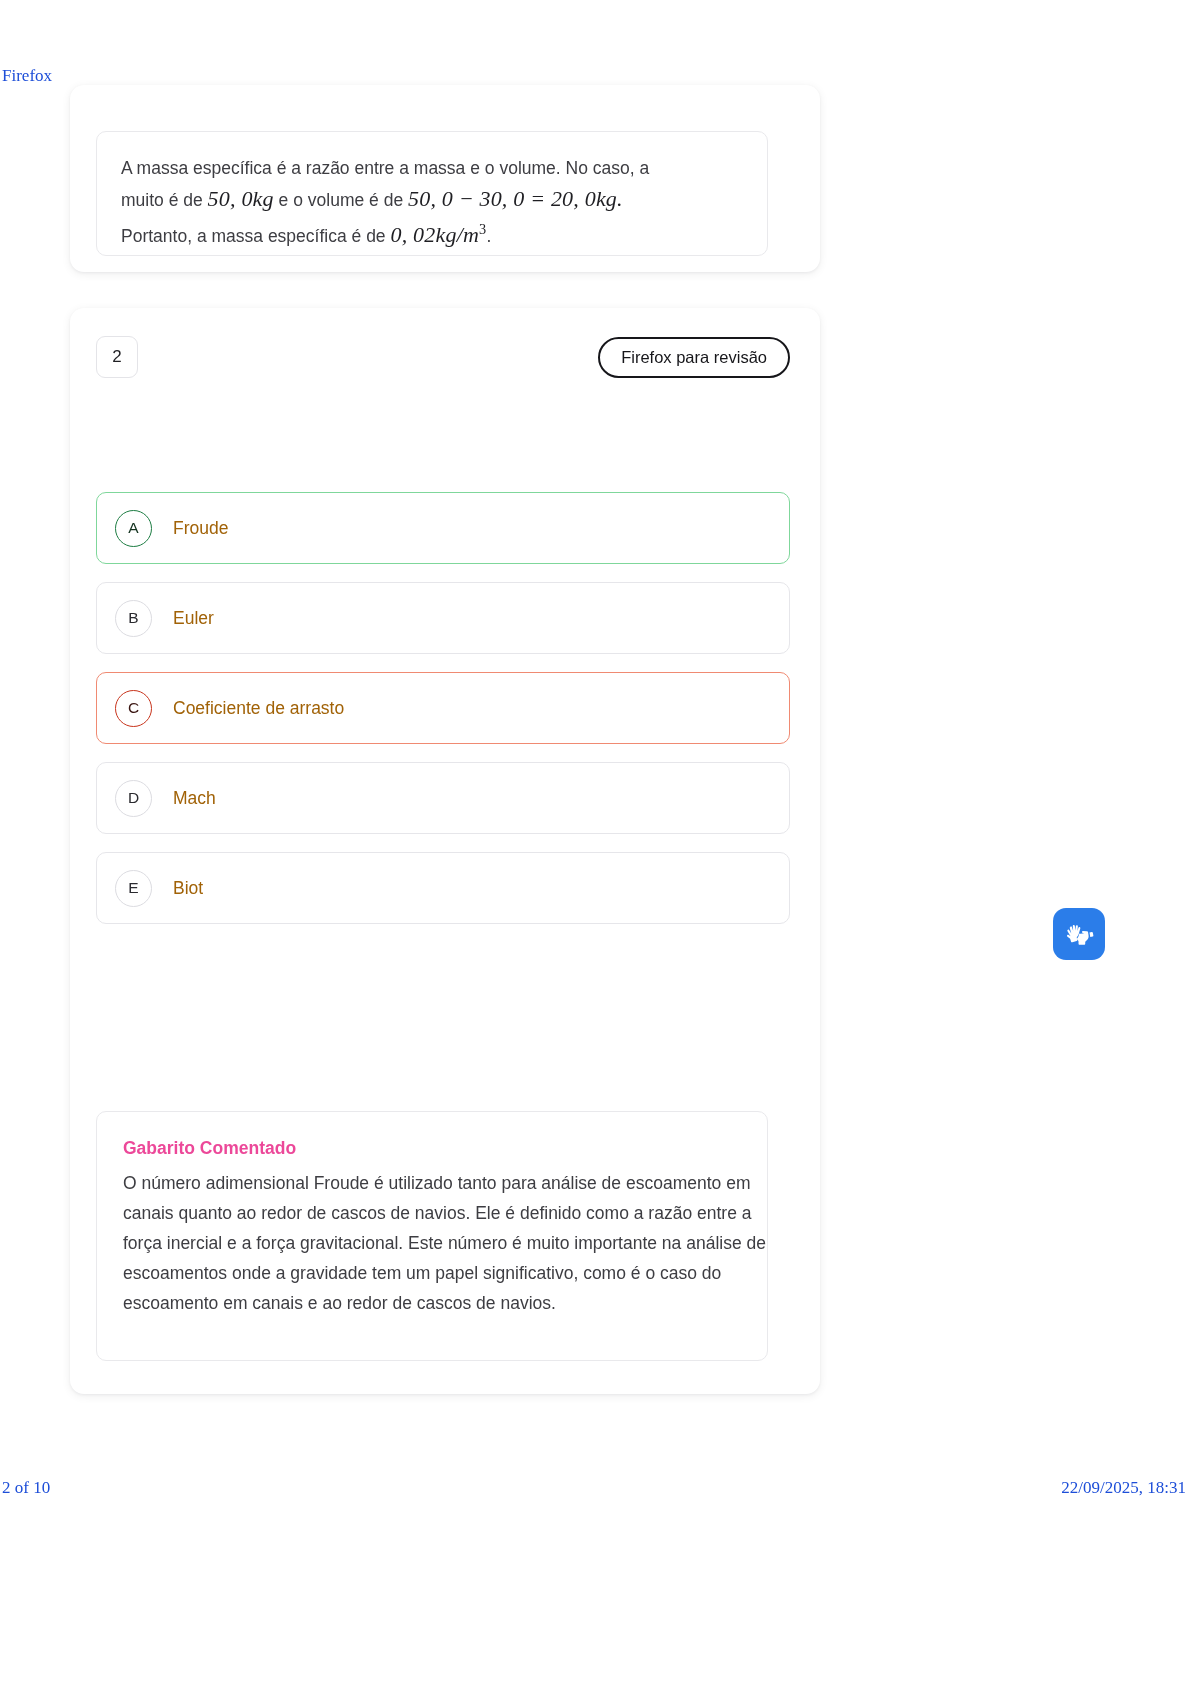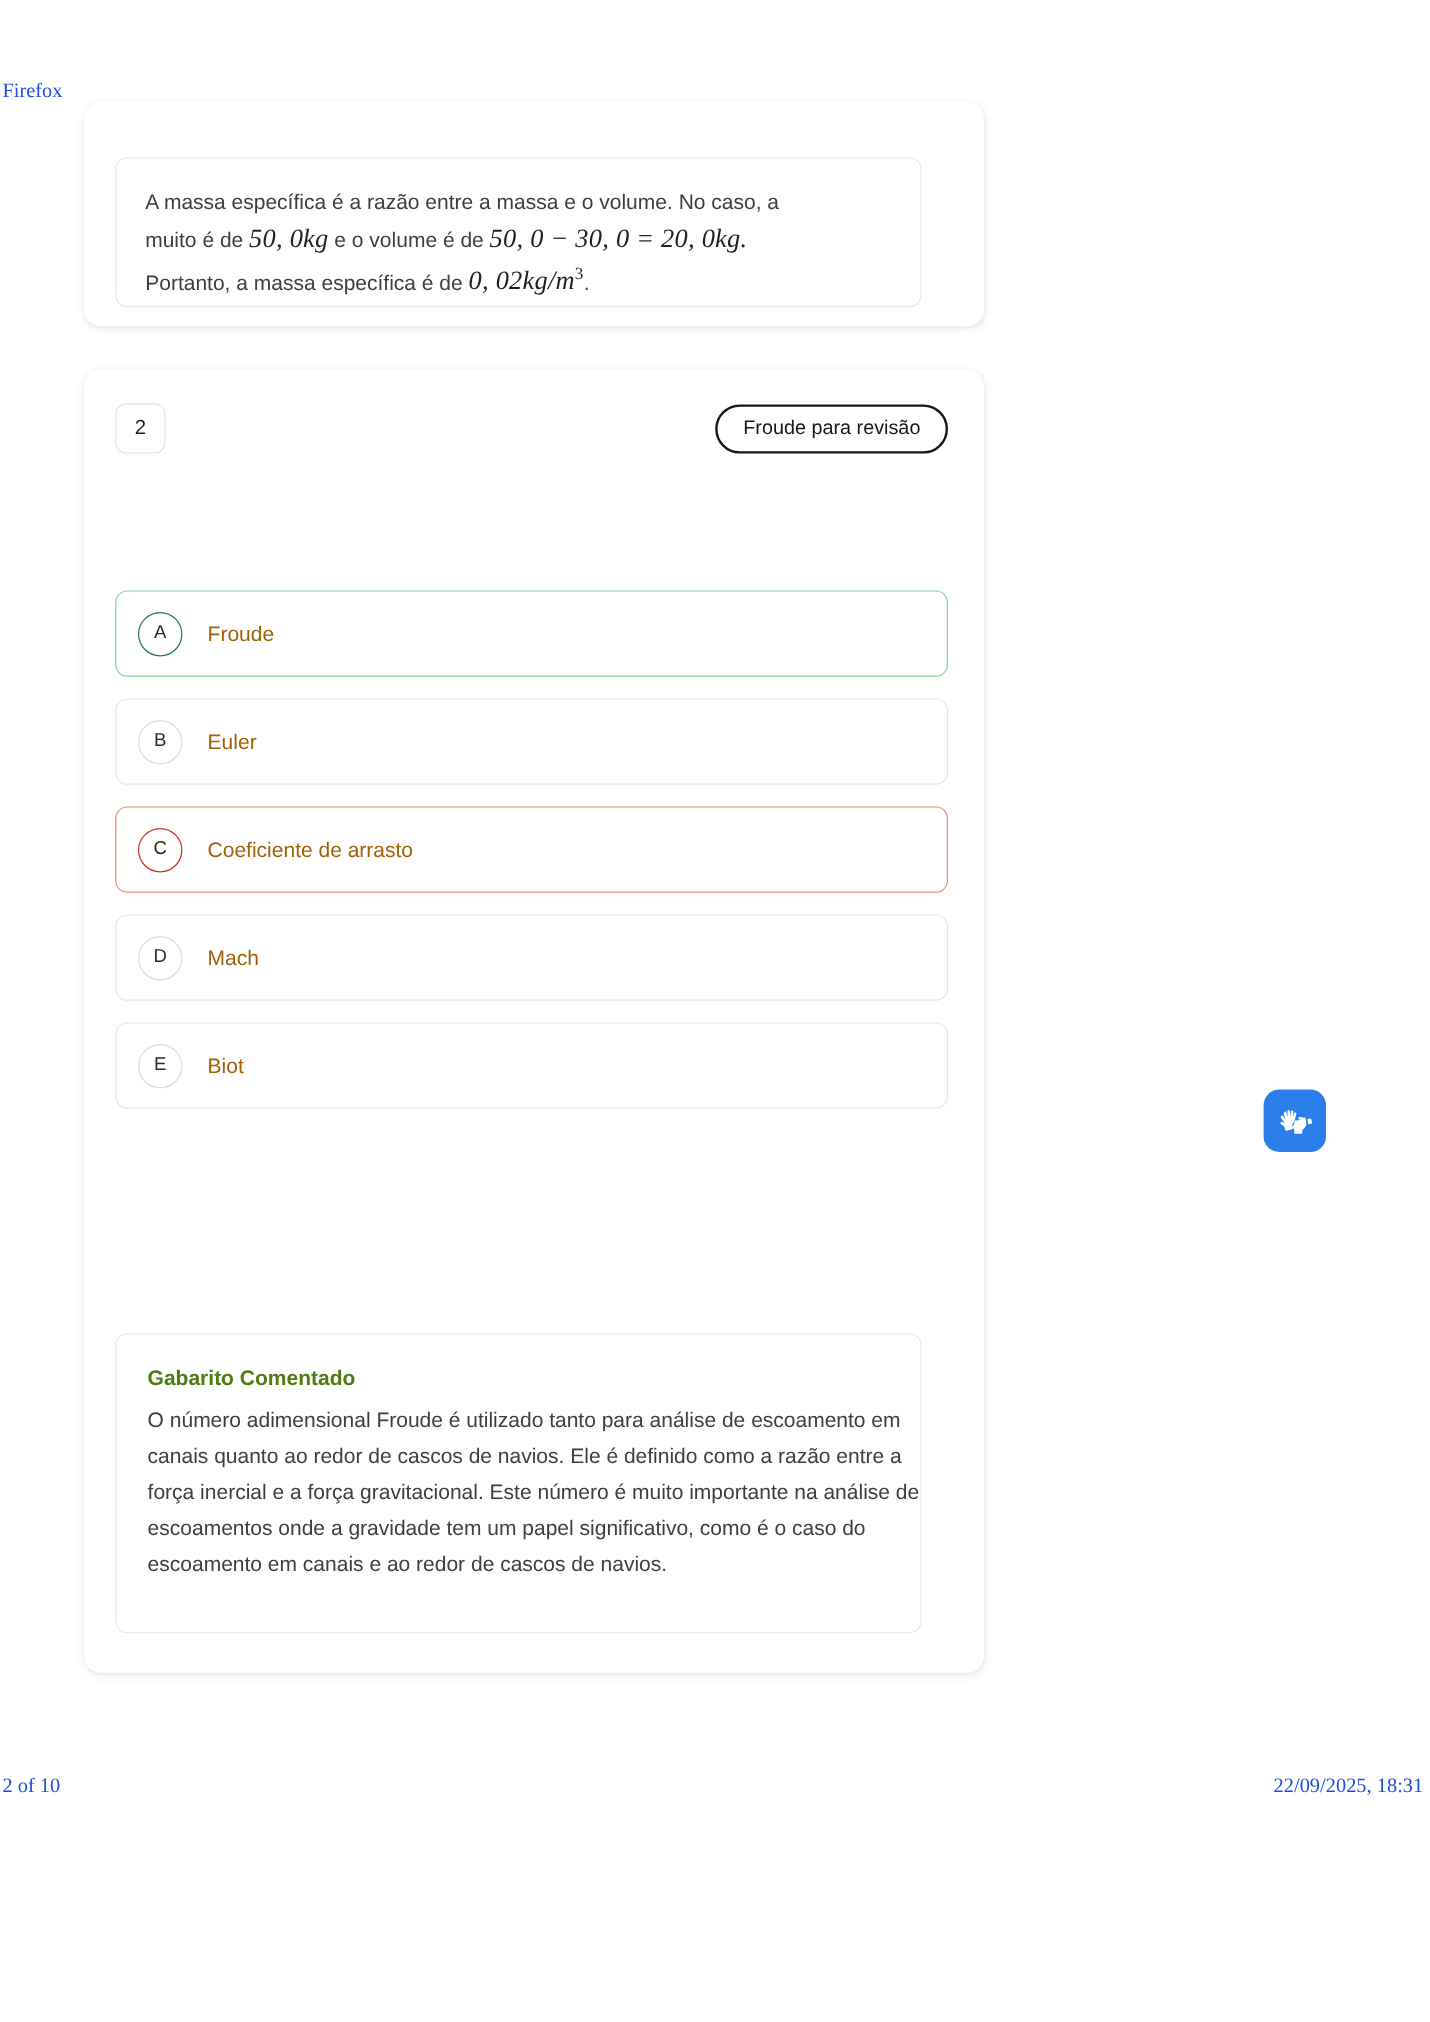--- a/index.html
+++ b/index.html
@@ -219,21 +219,21 @@
 
   
   #gabarito-panel {
     top: 803px;
     height: 250px;
     padding: 26px 26px 0 26px;
   }
   #gabarito-title {
     font-size: 17.5px;
     font-weight: 700;
-    color: #4d7c0f;
+    color: #ec4899;
     margin: 0 0 9px 0;
   }
   #gabarito-text {
     font-size: 17.5px;
     line-height: 30px;
     color: #3d3d42;
     margin: 0;
     width: 645px;
   }
 
@@ -272,21 +272,21 @@
         <span>muito é de </span><span class="mathy">50, 0kg</span><span> e o volume é de </span><span class="mathy">50, 0 − 30, 0 = 20, 0kg.</span><br>
         <span>Portanto, a massa específica é de </span><span class="mathy"><span>0, 02kg/m</span><sup>3</sup></span><span>.</span>
       </p>
     </div>
   </div>
 
   <div class="question-card" id="question-card-2">
 
     <div id="question-header">
       <div id="question-number-badge">2</div>
-      <div id="mark-review-button">Froude para revisão</div>
+      <div id="mark-review-button">Firefox para revisão</div>
     </div>
 
 
     <div id="alternatives-list">
 
       <div class="alternative-row state-correct">
         <div class="alt-letter">A</div>
         <div class="alt-text">Froude</div>
       </div>
 

